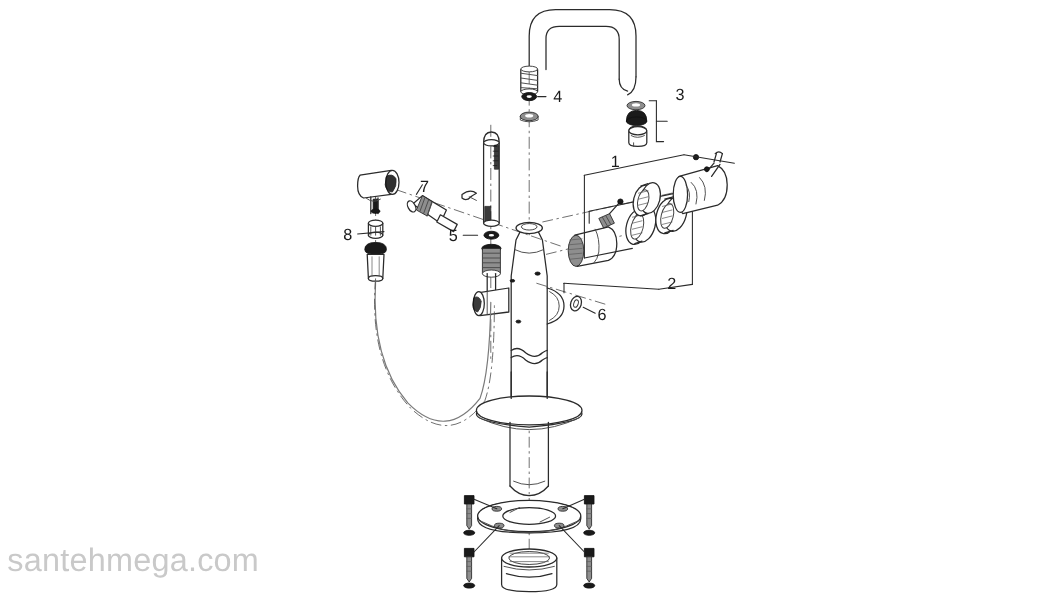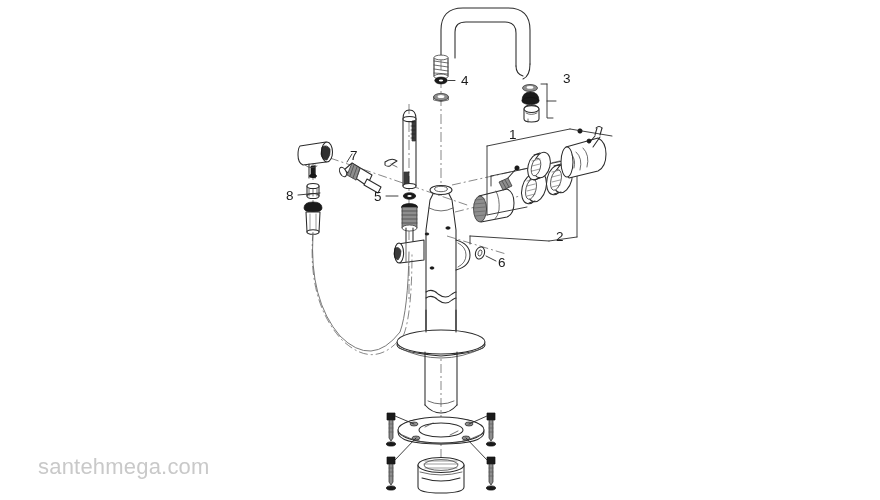--- a/index.html
+++ b/index.html
@@ -6,22 +6,22 @@
   html,body{margin:0;padding:0;background:#ffffff;}
   body{
     width:880px;height:500px;overflow:hidden;position:relative;
     font-family:"Liberation Sans", sans-serif;
   }
   #stage{position:absolute;left:0;top:0;width:880px;height:500px;}
   svg#diagram{position:absolute;left:0;top:0;width:880px;height:500px;display:block;}
   .watermark{
     position:absolute;left:6px;top:450px;
     font-family:"Liberation Sans", sans-serif;
-    font-size:22px;line-height:34px;letter-spacing:0.2px;
-    color:#c9c9c9;white-space:nowrap;user-select:none;margin-left:32px;
+    font-size:27px;line-height:34px;letter-spacing:0.2px;
+    color:#c9c9c9;white-space:nowrap;user-select:none;
   }
   
   .ln{fill:none;stroke:#2b2b2b;stroke-width:1.05;stroke-linecap:round;stroke-linejoin:round;}
   .ln-thin{fill:none;stroke:#4a4a4a;stroke-width:0.8;stroke-linecap:round;stroke-linejoin:round;}
   .ln-hair{fill:none;stroke:#5c5c5c;stroke-width:0.6;stroke-linecap:round;}
   .fillw{fill:#ffffff;stroke:#2b2b2b;stroke-width:1.05;stroke-linejoin:round;}
   .fillw-thin{fill:#ffffff;stroke:#3d3d3d;stroke-width:0.8;stroke-linejoin:round;}
   .fillk{fill:#1a1a1a;stroke:#111111;stroke-width:0.7;}
   .fillgd{fill:#8e8e8e;stroke:#222;stroke-width:0.7;}
   .lead{fill:none;stroke:#2b2b2b;stroke-width:0.9;stroke-linecap:round;}

